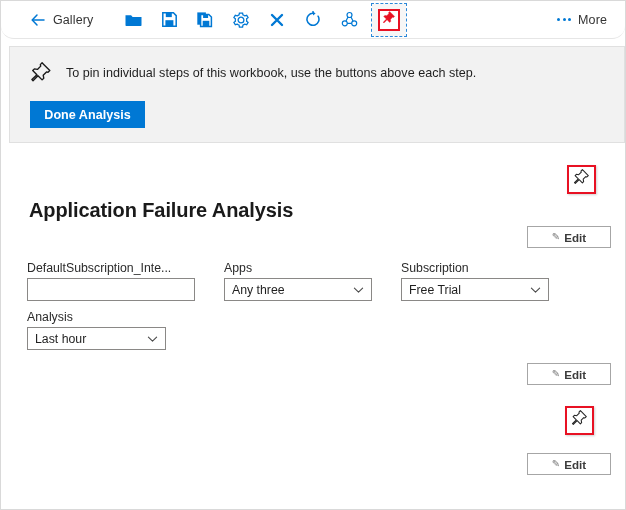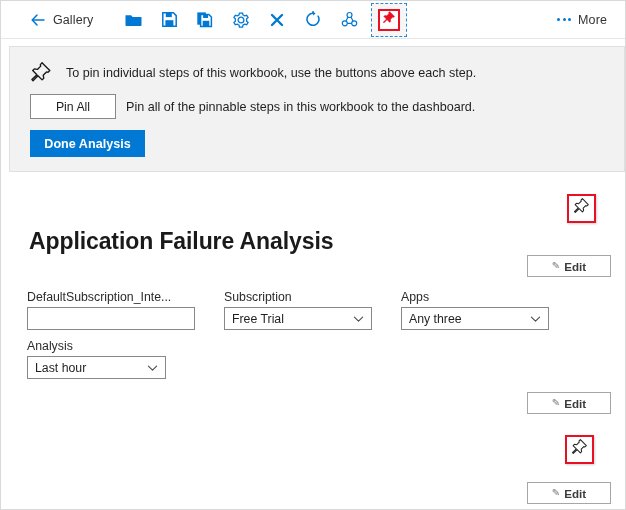--- a/index.html
+++ b/index.html
@@ -20,20 +20,21 @@
 
   
   .toolbar {
     position: relative;
     height: 38px;
     display: flex;
     align-items: center;
     background: #ffffff;
     border-bottom: 1px solid #e6e6e6;
     padding: 0 8px 0 22px;
+    border-radius: 13px;
   }
   .tb-item {
     display: flex;
     align-items: center;
     gap: 6px;
     height: 30px;
     padding: 0 6px;
     cursor: pointer;
     white-space: nowrap;
   }
@@ -130,21 +131,21 @@
 
   
   .content {
     position: relative;
     margin: 18px 8px 0 8px;
     height: 330px;
   }
   .page-title {
     position: absolute;
     left: 20px; top: 38px;
-    font-size: 23px;
+    font-size: 20px;
     font-weight: bold;
     color: #1a1a1a;
     letter-spacing: -0.1px;
   }
 
   
   .pin-sq {
     position: absolute;
     width: 29px; height: 29px;
     border: 2px solid #e81123;
@@ -319,24 +320,20 @@
 
     <div class="banner-row1">
       <span class="banner-pin">
         <svg width="22" height="22" viewBox="0 0 16 16" fill="none">
           <path d="M9.8 1.6 14.4 6.2l-1.3 1.3-1.1-.3-2.4 2.4.4 2.2-1.2 1.2-3-3-3.6 3.6-.8-.8 3.6-3.6-3-3 1.2-1.2 2.2.4L7.8 3l-.3-1.1 1.3-1.3z" stroke="#1a1a1a" stroke-width="1" fill="none" stroke-linejoin="round"></path>
         </svg>
       </span>
       <span class="banner-text">To pin individual steps of this workbook, use the buttons above each step.</span>
     </div>
 
-    <div class="banner-row2">
-      <button class="btn-pinall">Pin All</button>
-      <span class="banner-text">Pin all of the pinnable steps in this workbook to the dashboard.</span>
-    </div>
 
     <div class="banner-row3">
       <button class="btn-donepin">Done Analysis</button>
     </div>
   </div>
 
   <div class="content">
 
     <div class="pin-sq one">
       <span>
@@ -355,35 +352,35 @@
 
     <div class="params">
       <div class="prow">
 
         <div class="field f-label-wide">
           <span class="field-label">DefaultSubscription_Inte...</span>
           <input class="txt-input" type="text" value="" style="">
         </div>
 
         <div class="field">
-          <span class="field-label">Subscription</span>
-          <div class="select-box w-sub">
-            <span>Free Trial</span>
+          <span class="field-label">Apps</span>
+          <div class="select-box w-apps">
+            <span>Any three</span>
             <span class="chev">
               <svg width="11" height="11" viewBox="0 0 12 12" fill="none">
                 <path d="M1.5 4 6 8.3 10.5 4" stroke="#4a4a4a" stroke-width="1.2" fill="none" stroke-linecap="round" stroke-linejoin="round"></path>
               </svg>
             </span>
           </div>
         </div>
 
         <div class="field">
-          <span class="field-label">Apps</span>
-          <div class="select-box w-apps">
-            <span>Any three</span>
+          <span class="field-label">Subscription</span>
+          <div class="select-box w-sub">
+            <span>Free Trial</span>
             <span class="chev">
               <svg width="11" height="11" viewBox="0 0 12 12" fill="none">
                 <path d="M1.5 4 6 8.3 10.5 4" stroke="#4a4a4a" stroke-width="1.2" fill="none" stroke-linecap="round" stroke-linejoin="round"></path>
               </svg>
             </span>
           </div>
         </div>
 
       </div>
 

